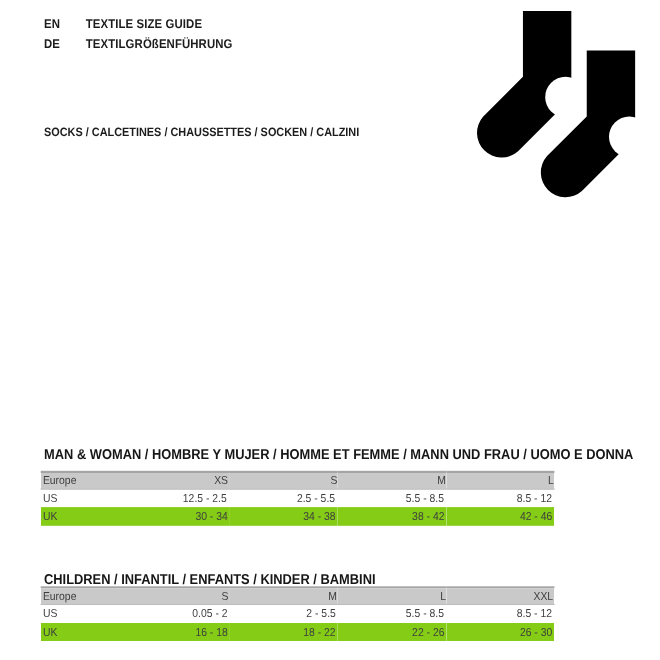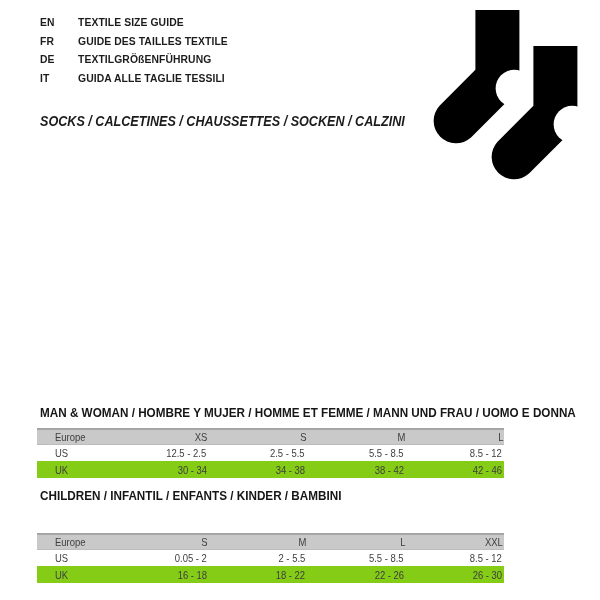--- a/index.html
+++ b/index.html
@@ -46,24 +46,23 @@
     width: 38px;
     vertical-align: top;
   }
   .lang-label { vertical-align: top; }
 
   
   .category {
     position: absolute;
     top: 113px;
     left: 20px;
-    font-size: 14px;
+    font-size: 11px;
     font-weight: bold;
     line-height: 16px;
-    font-style: italic;
   }
 
   
   .icon-wrap {
     position: absolute;
     top: 8px;
     left: 403px;
     width: 168px;
     height: 182px;
   }
@@ -71,21 +70,21 @@
   
   .table-title {
     position: absolute;
     left: 20px;
     font-size: 13px;
     font-weight: bold;
     line-height: 14px;
     color: #161616;
   }
   .title-1 { top: 406px; }
-  .title-2 { top: 489px; }
+  .title-2 { top: 520px; }
 
   table.size-table {
     position: absolute;
     left: 17px;
     width: 467px;
     border-collapse: collapse;
     table-layout: fixed;
     font-size: 10.5px;
     color: #3e3e3e;
   }
@@ -95,48 +94,42 @@
   table.size-table th, table.size-table td {
     font-weight: normal;
     padding: 0;
     vertical-align: middle;
     text-align: right;
     overflow: hidden;
   }
   table.size-table .col-label {
     width: 73px;
     text-align: left;
-    padding-left: 18px;
+    padding-left: 2px;
   }
   table.size-table thead tr {
     background: #c9c9c9;
     height: 15px;
     border-top: 2px solid #a5a5a5;
     border-bottom: 1px solid #bcbcbc;
   }
   table.size-table tbody tr { height: 17px; }
   table.size-table tbody tr.row-alt { background: #84cc16; }
 </style>
 </head>
 <body>
 
 <div class="canvas">
 
   <ul class="lang-list">
     <li class="lang-row">
       <span class="lang-code"><span class="cond">EN</span></span><span class="lang-label"><span class="cond">TEXTILE SIZE GUIDE</span></span>
     </li>
     <li class="lang-row">
-      <span class="lang-code"><span class="cond">FR</span></span><span class="lang-label"><span class="cond">GUIDE DES TAILLES TEXTILE</span></span>
-    </li>
-    <li class="lang-row">
       <span class="lang-code"><span class="cond">DE</span></span><span class="lang-label"><span class="cond">TEXTILGRÖßENFÜHRUNG</span></span>
-    </li>
-    <li class="lang-row">
-      <span class="lang-code"><span class="cond">IT</span></span><span class="lang-label"><span class="cond">GUIDA ALLE TAGLIE TESSILI</span></span>
     </li>
   </ul>
 
   <div class="category">
     <span class="cond">SOCKS / CALCETINES / CHAUSSETTES / SOCKEN / CALZINI</span>
   </div>
 
   <div class="icon-wrap">
     <svg width="168" height="182" viewBox="0 0 168 182" xmlns="http://www.w3.org/2000/svg">
 

